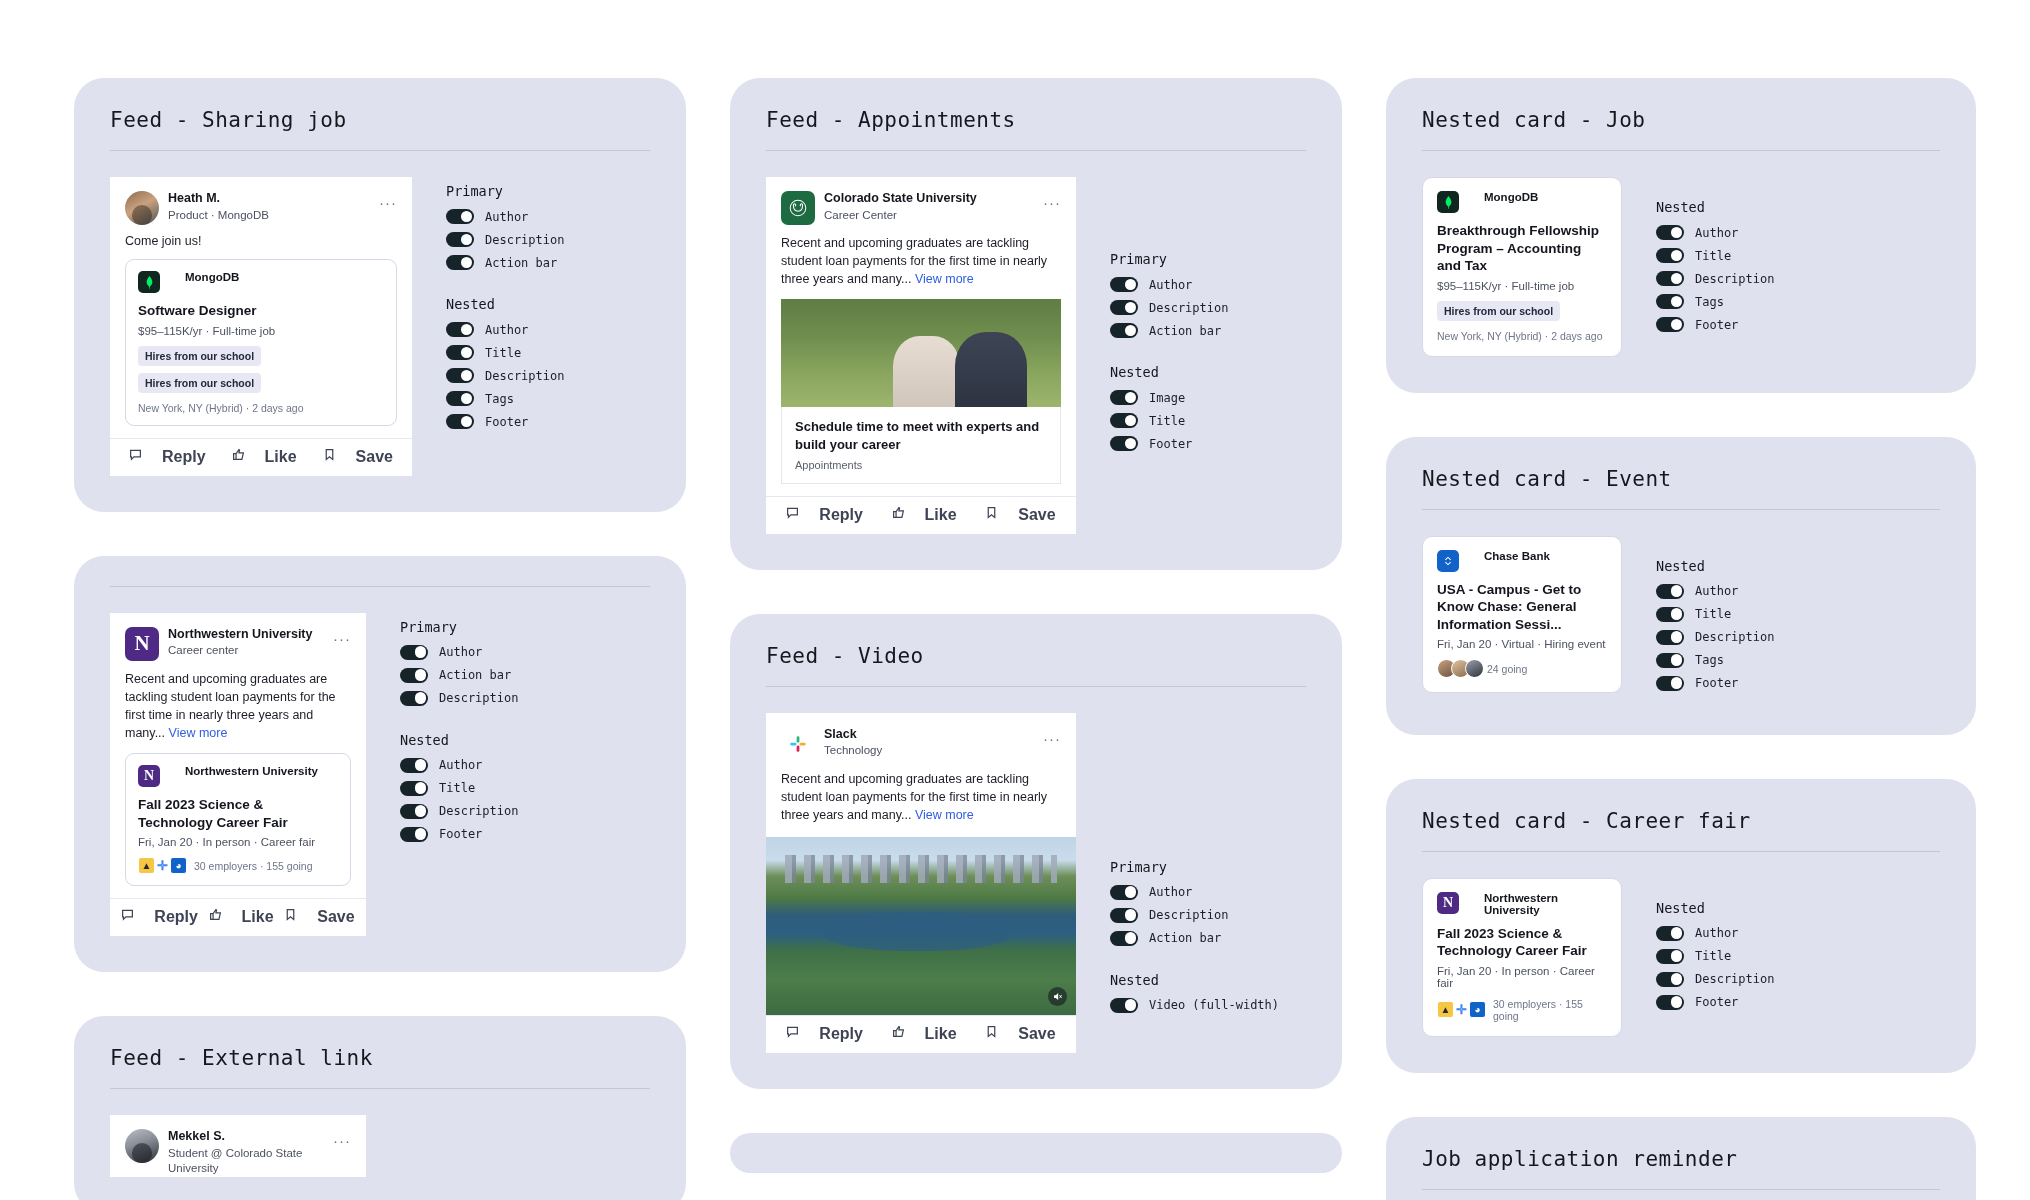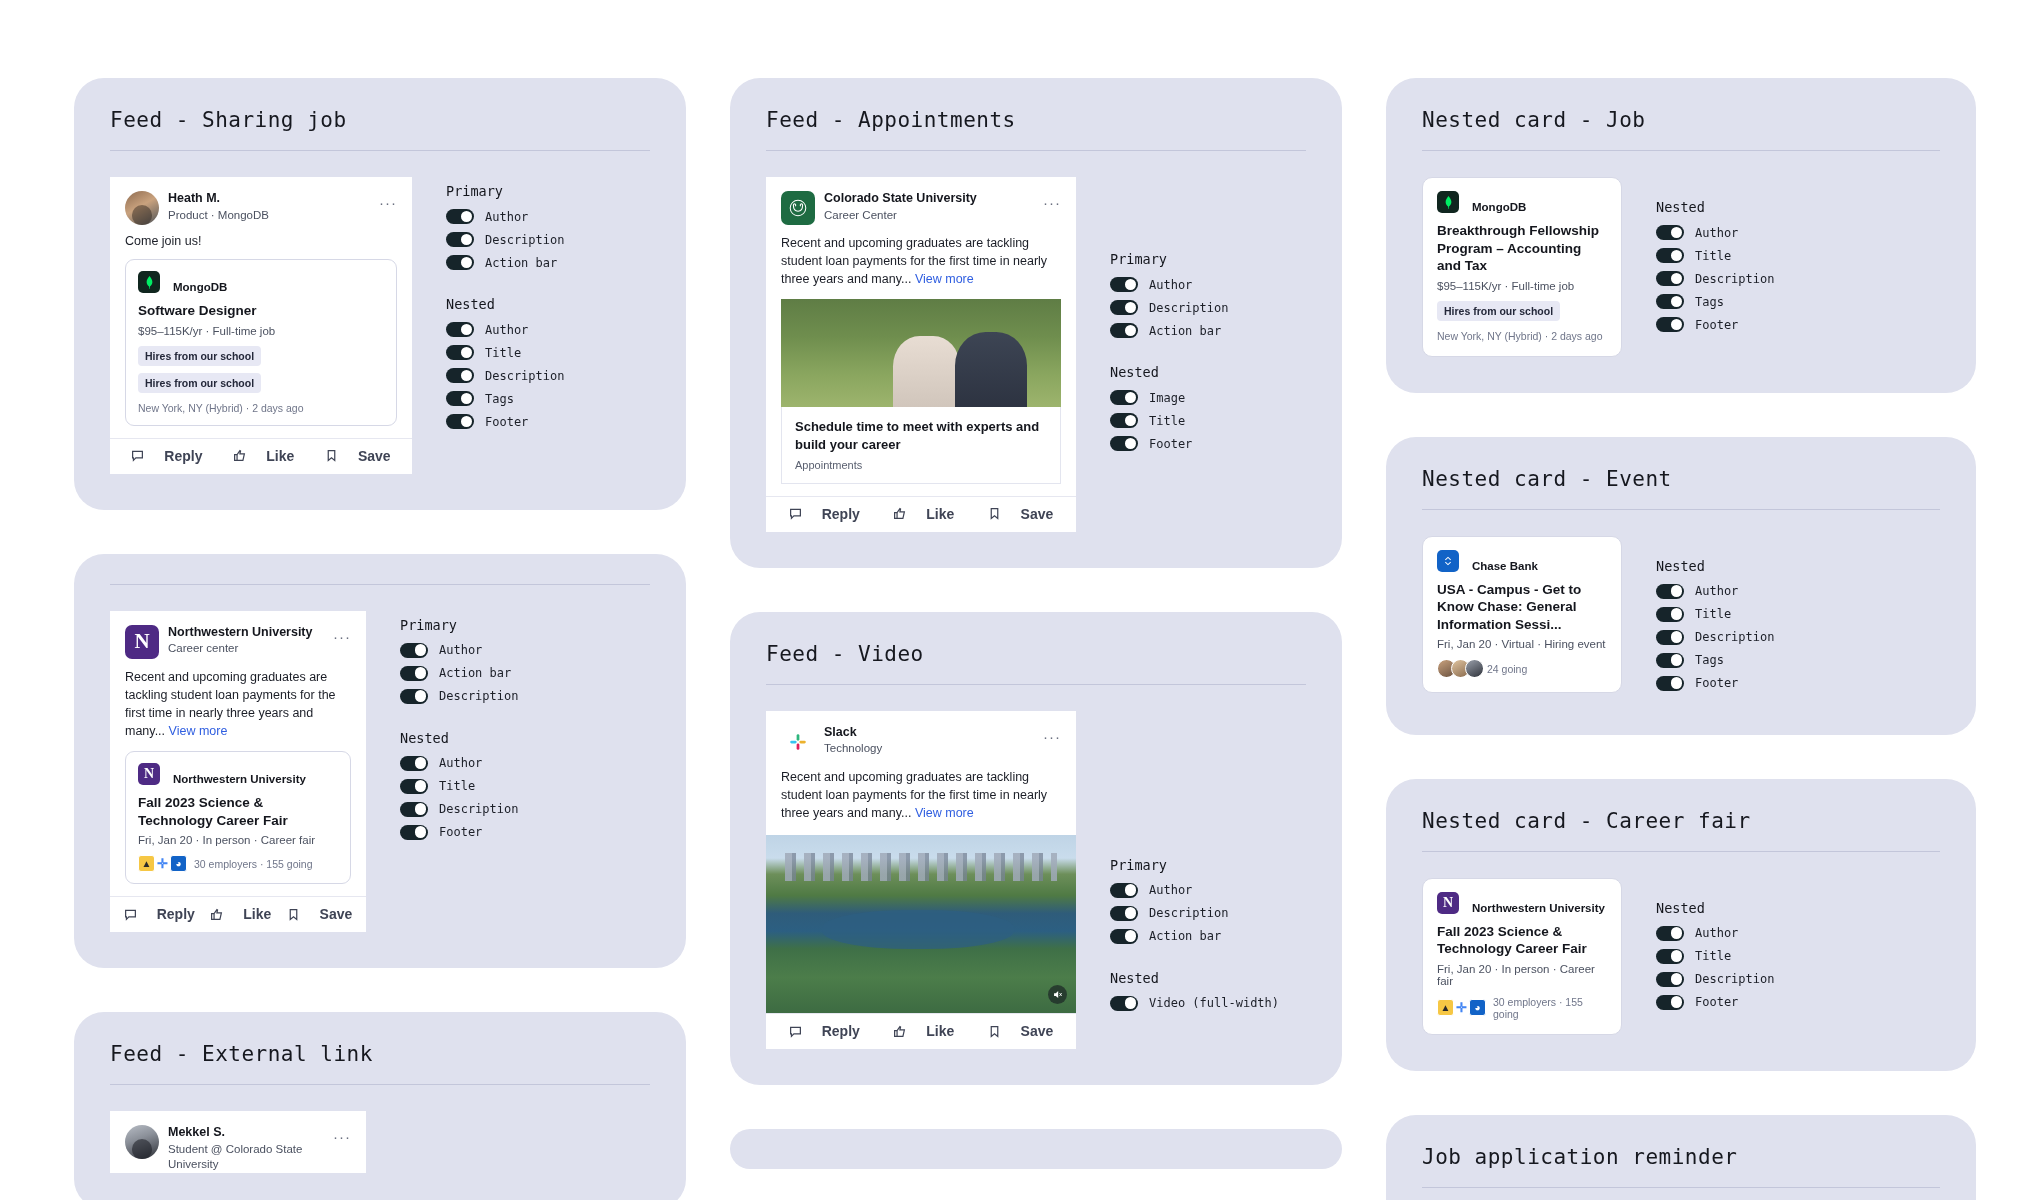--- a/index.html
+++ b/index.html
@@ -101,21 +101,21 @@
   .post-short { font-size: 12.5px; color: #1b1e27; margin-top: 9px; }
 
   
   .nested {
     border: 1px solid #d6d8e6;
     border-radius: 9px;
     padding: 11px 12px 11px 12px;
     margin-top: 11px;
     margin-bottom: 12px;
   }
-  .nested-head { display: flex; align-items: flex-end; gap: 13px; }
+  .nested-head { display: flex; align-items: flex-start; gap: 25px; }
   .nested-name { font-size: 11.5px; font-weight: 700; color: #14161d; }
   .nested-title {
     font-size: 13.5px; font-weight: 700; color: #14161d;
     line-height: 1.3; margin-top: 9px;
   }
   .nested-sub { font-size: 11.5px; color: #4b5160; margin-top: 5px; }
   .tags { display: flex; gap: 7px; margin-top: 9px; flex-wrap: wrap; }
   .tag {
     background: #e7e8f4; border-radius: 4px; padding: 4px 7px;
     font-size: 10.5px; font-weight: 700; color: #24283a; white-space: nowrap;
@@ -143,22 +143,22 @@
   .going-txt { font-size: 10.5px; color: #70768a; }
 
   
   .actionbar {
     display: flex; justify-content: space-around; align-items: center;
     border-top: 1px solid #e6e7f0;
     padding: 9px 6px 10px 6px;
     margin-top: 0;
   }
   .act {
-    display: flex; align-items: center; gap: 20px;
-    font-size: 14px; font-weight: 700; color: #3f4455; cursor: pointer;
+    display: flex; gap: 20px;
+    font-size: 16px; font-weight: 700; color: #3f4455; cursor: pointer;
   }
   .act svg { width: 13px; height: 13px; display: block; }
 
   
   .media { width: 100%; display: block; position: relative; }
   .media-people {
     height: 108px;
     background:
       radial-gradient(circle at 72% 52%, #e8d2c0 0 9%, transparent 10%),
       radial-gradient(circle at 52% 60%, #d8bda6 0 8%, transparent 9%),

